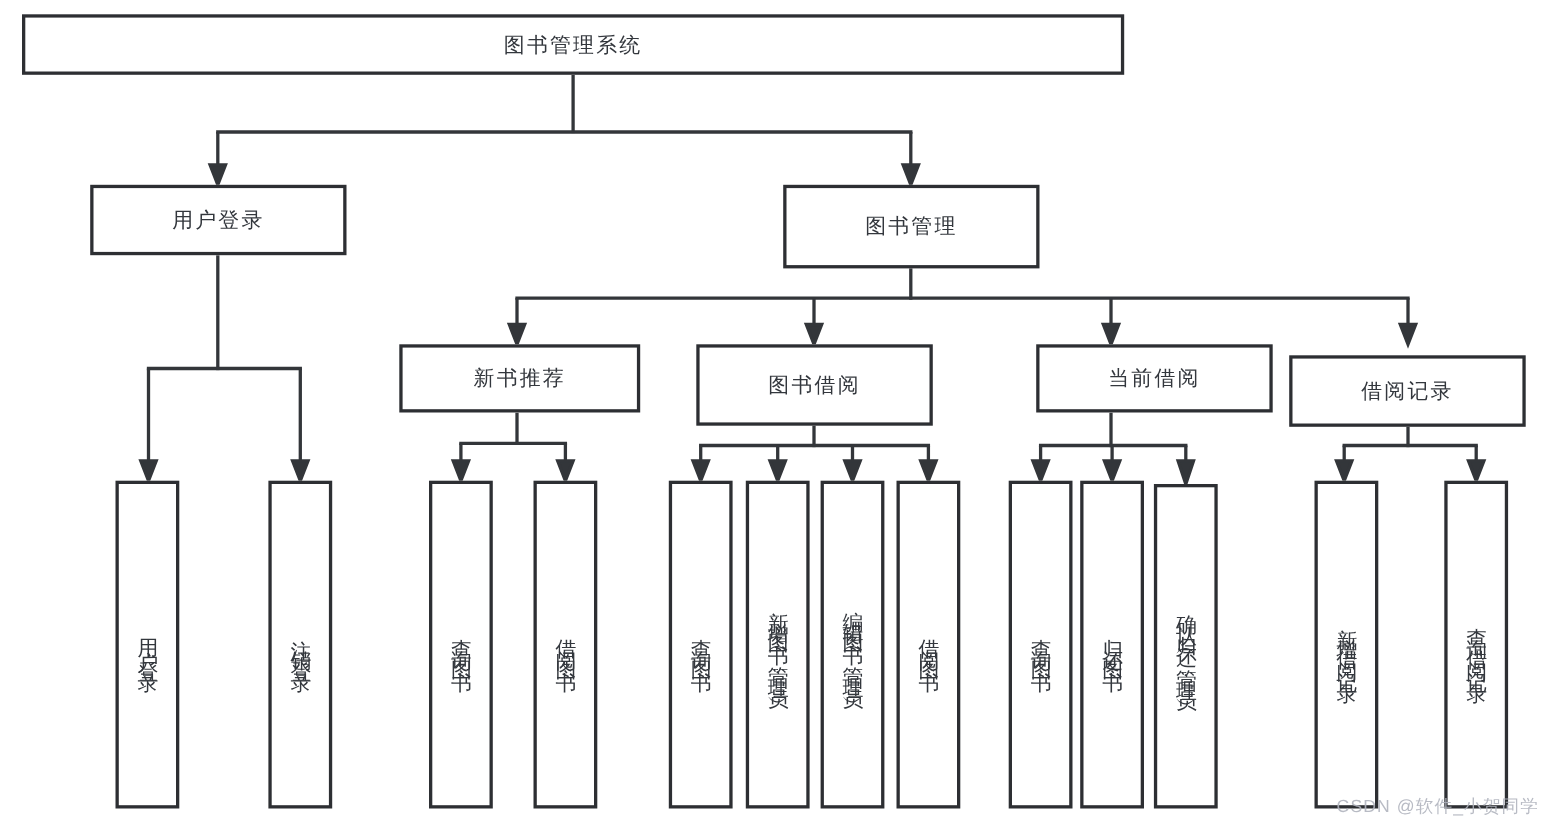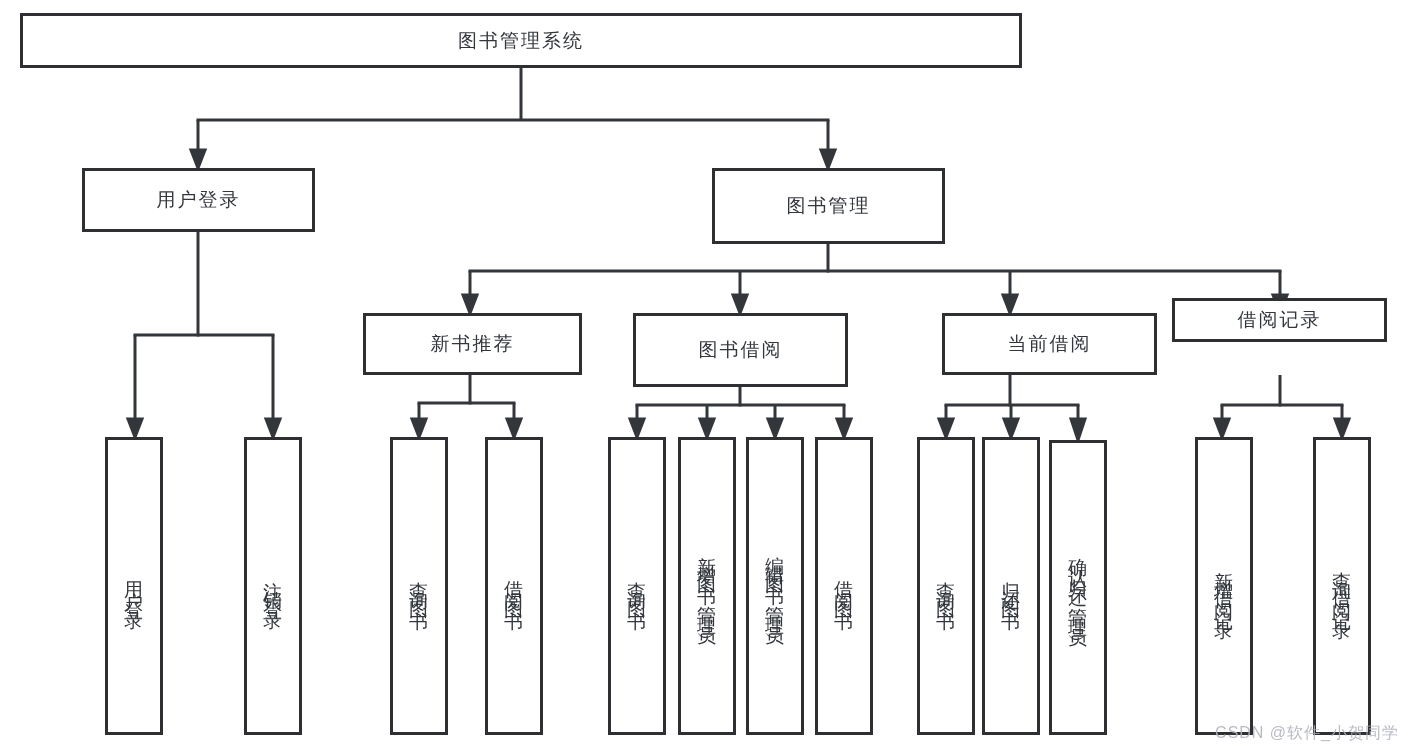--- a/index.html
+++ b/index.html
@@ -98,21 +98,21 @@
 
   <div class="node" style="left:363px;top:313px;width:219px;height:62px;">
     <span>新书推荐</span>
   </div>
   <div class="node" style="left:633px;top:313px;width:215px;height:74px;">
     <span>图书借阅</span>
   </div>
   <div class="node" style="left:903px;top:313px;width:215px;height:62px;margin-left:39px;">
     <span>当前借阅</span>
   </div>
-  <div class="node" style="left:1172px;top:298px;width:215px;height:44px;">
+  <div class="node" style="left:1172px;top:323px;width:215px;height:65px;">
     <span>借阅记录</span>
   </div>
 
   <div class="vnode" style="left:105px;">
     <span class="vtext">用户登录</span>
   </div>
   <div class="vnode" style="left:244px;">
     <span class="vtext">注销登录</span>
   </div>
 

